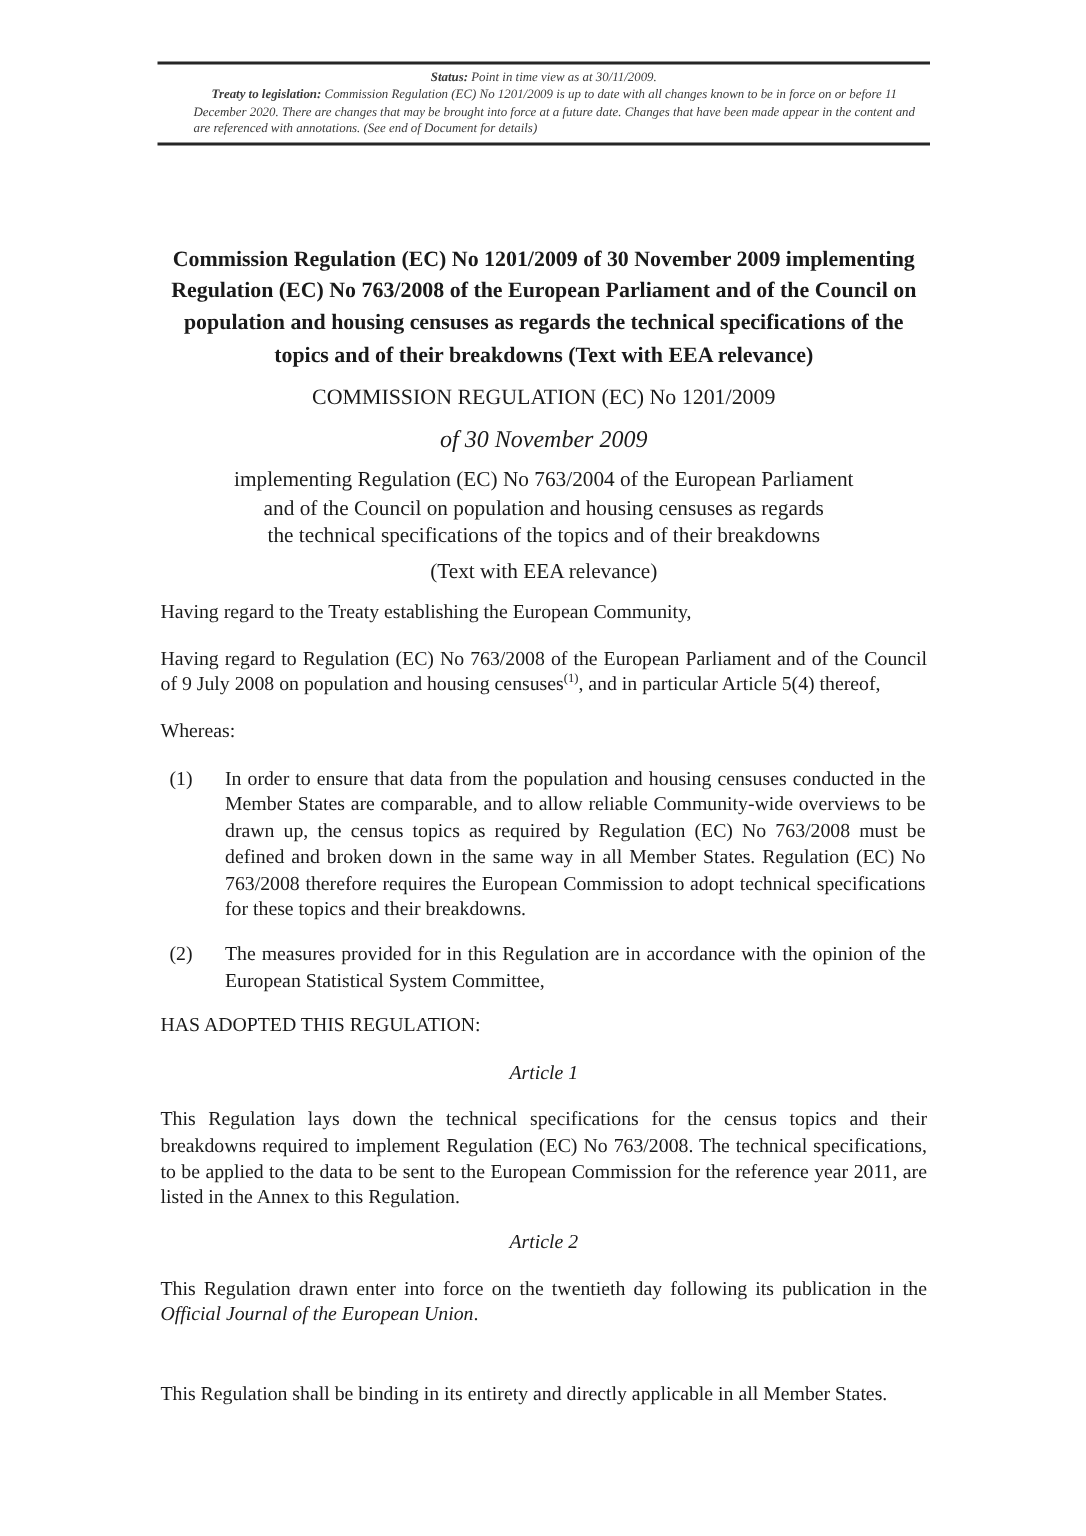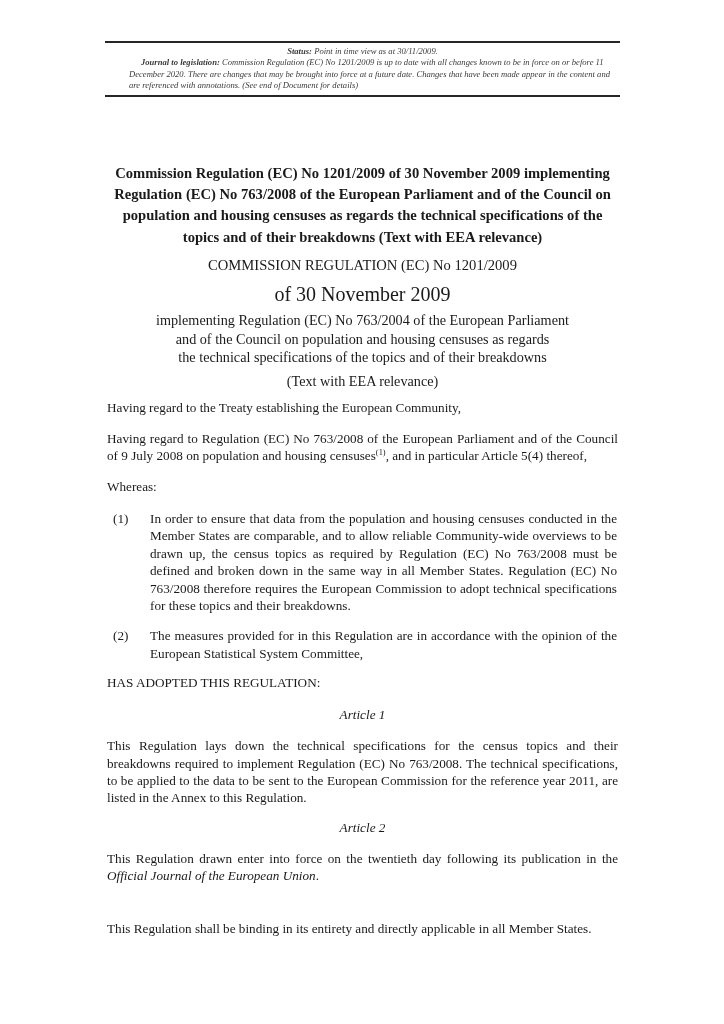--- a/index.html
+++ b/index.html
@@ -87,22 +87,23 @@
     text-align: center;
     font-size: 14.6px;
     line-height: 20px;
   }
   .reg-date {
     position: absolute;
     left: 107px;
     top: 284px;
     width: 511px;
     text-align: center;
-    font-size: 20px;
+    font-size: 16px;
     line-height: 20px;
+    font-style: italic;
   }
   .reg-sub {
     position: absolute;
     left: 107px;
     top: 311px;
     width: 511px;
     text-align: center;
     font-size: 14.2px;
     line-height: 18.6px;
   }
@@ -200,21 +201,21 @@
 </head>
 <body>
 
 <div class="page">
 
   <div class="status-box">
     <p class="status-line">
       <span class="lbl">Status:</span><span> Point in time view as at 30/11/2009.</span>
     </p>
     <p class="changes-block">
-      <span class="lbl">Journal to legislation:</span><span> Commission Regulation (EC) No 1201/2009 is up to date with all changes known to be in force on or before 11 December 2020. There are changes that may be brought into force at a future date. Changes that have been made appear in the content and are referenced with annotations. (See end of Document for details)</span>
+      <span class="lbl">Treaty to legislation:</span><span> Commission Regulation (EC) No 1201/2009 is up to date with all changes known to be in force on or before 11 December 2020. There are changes that may be brought into force at a future date. Changes that have been made appear in the content and are referenced with annotations. (See end of Document for details)</span>
     </p>
   </div>
 
   <div class="title-block">
     <h1 class="doc-title">Commission Regulation (EC) No 1201/2009 of 30 November 2009 implementing Regulation (EC) No 763/2008 of the European Parliament and of the Council on population and housing censuses as regards the technical specifications of the topics and of their breakdowns (Text with EEA relevance)</h1>
   </div>
 
   <div class="reg-heading">COMMISSION REGULATION (EC) No 1201/2009</div>
   <div class="reg-date">of 30 November 2009</div>
 

